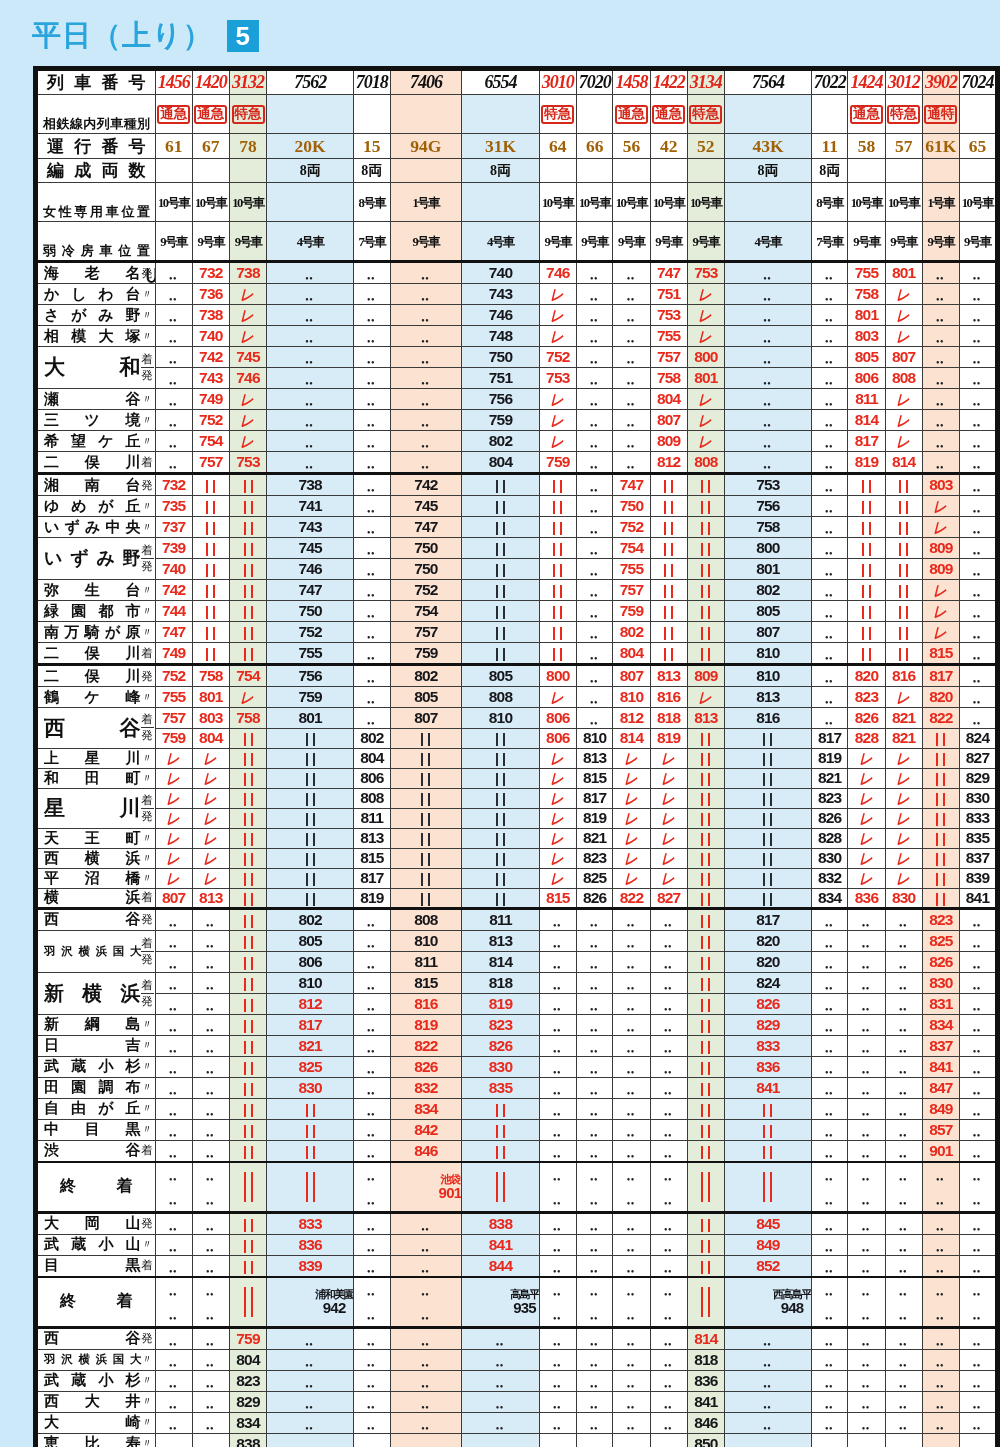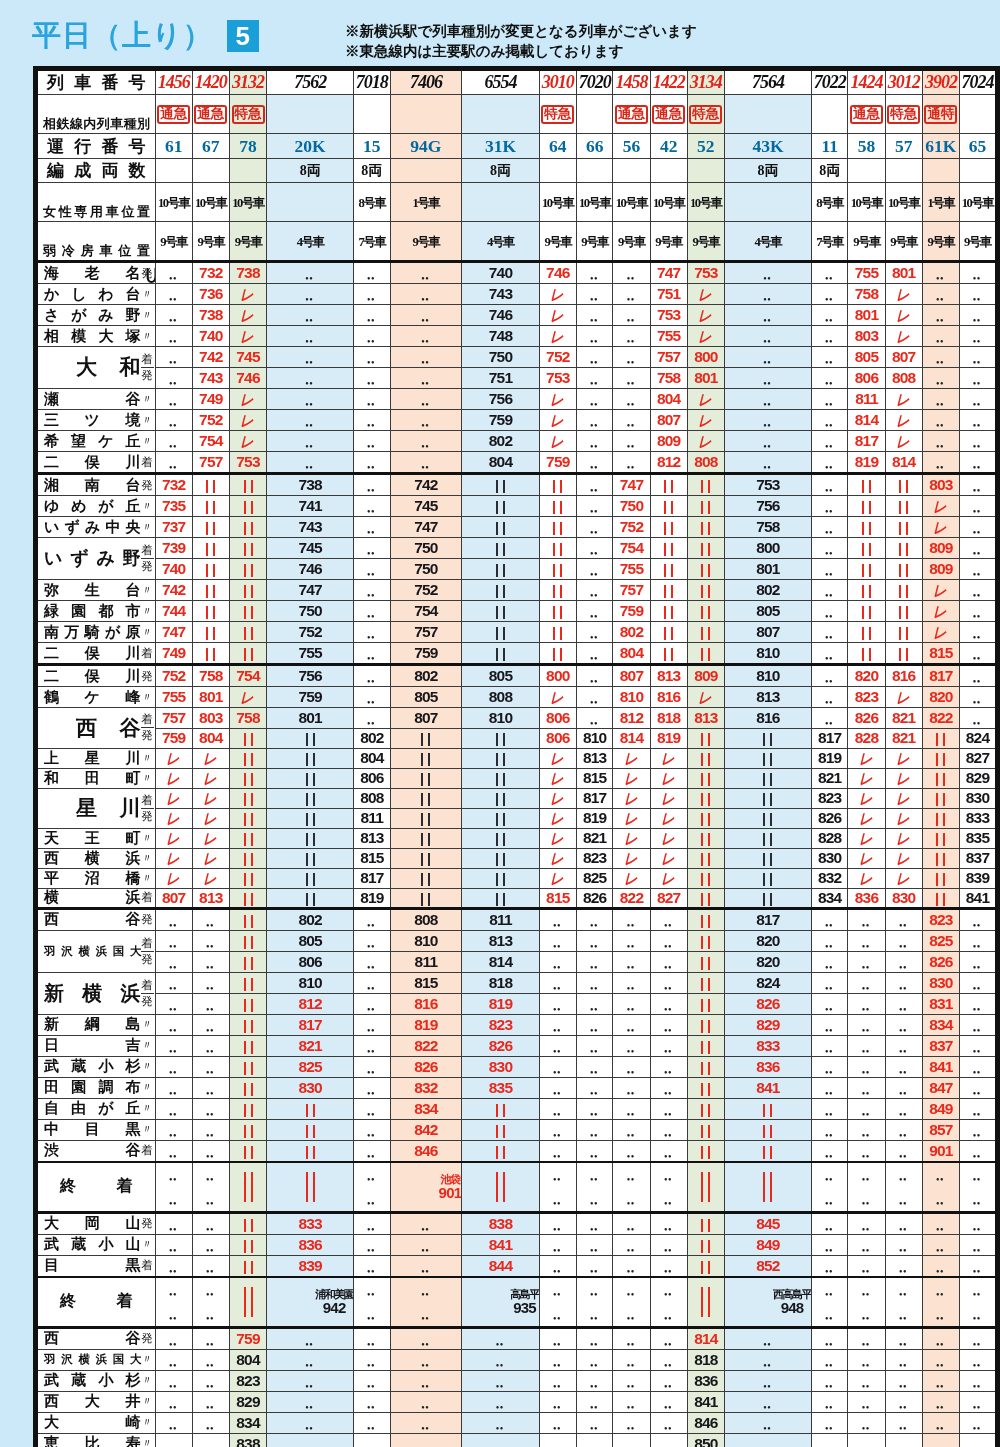--- a/index.html
+++ b/index.html
@@ -47,33 +47,33 @@
   
   .hlabel{font-size:17px;font-weight:600;color:#111;text-align:justify;text-align-last:justify;padding:0 9px;display:block;}
   .hlabel.sm{font-size:13px;padding:0 5px;letter-spacing:-0.5px;margin-top:20px;}
   .tno{font-style:italic;font-weight:bold;font-size:18px;letter-spacing:-1px;margin-top:24px;}
   .tno.red{color:#e02418;} .tno.blk{color:#111;}
   .badge{
     display:inline-block;border:2px solid #d5281b;border-radius:3px;
     color:#d5281b;font-weight:bold;font-size:13.5px;line-height:1.1;
     padding:0 1px;font-family:"Liberation Sans",sans-serif;letter-spacing:0;
   }
-  .run{font-size:17.5px;font-weight:600;color:#0369a1;}
+  .run{font-size:17.5px;font-weight:600;color:#a16207;}
   .cars{font-size:14px;font-weight:600;color:#111;}
   .pos{font-size:12.5px;font-weight:600;color:#111;letter-spacing:-1.5px;}
   
   .strow{display:flex;align-items:center;padding:0 1px 0 6px;position:relative;height:100%;}
   .sname{flex:1;text-align:justify;text-align-last:justify;font-weight:600;font-size:15px;line-height:1;color:#111;}
   .sname.small{font-size:11.5px;letter-spacing:-1px;}
   .sname.bold{font-weight:bold;font-size:16px;}
   .smark{width:13px;font-size:11.5px;color:#111;text-align:center;flex:none;}
   .pairwrap{display:flex;height:100%;padding:0 1px 0 6px;}
   .pairname{flex:1;display:flex;align-items:center;}
   .pairname .sname{line-height:1.05;}
-  .sname.big{font-size:21px;font-weight:bold;margin-left:32px;}
+  .sname.big{font-size:21px;font-weight:bold;}
   .sname.big4{font-size:18px;font-weight:bold;font-family:Liberation Serif, serif;}
   .sname.med{font-size:20px;font-weight:bold;}
   .pairmarks{width:13px;display:flex;flex-direction:column;flex:none;}
   .pairmarks span{flex:1;display:flex;align-items:center;justify-content:center;font-size:11.5px;color:#111;}
   .pairmarks span:first-child{border-bottom:1.5px solid #333;}
   .termlabel{font-size:16px;font-weight:600;text-align:justify;text-align-last:justify;padding:0 22px;display:block;color:#111;}
   
   .time{font-family:"Liberation Sans",sans-serif;font-weight:bold;font-size:15.5px;letter-spacing:-0.8px;}
   .red{color:#e8291c;} .blk{color:#17171b;}
   .dots{color:#222;font-weight:bold;font-size:15px;letter-spacing:2px;font-family:"Liberation Sans",sans-serif;}
@@ -86,24 +86,20 @@
   .term .ttime{font-family:"Liberation Sans",sans-serif;font-weight:bold;font-size:15px;letter-spacing:-0.8px;}
   .tdots{line-height:1.5;}
   .arrow-svg{position:absolute;right:-3px;top:1px;z-index:4;}
   .tri-svg{position:absolute;right:-2px;bottom:-4px;z-index:4;}
 </style>
 </head>
 <body>
 
 <div class="titlebar">
   <span class="page-title">平日（上り）</span><span class="page-badge">5</span>
-  <div class="notes">
-    <div>※新横浜駅で列車種別が変更となる列車がございます</div>
-    <div>※東急線内は主要駅のみ掲載しております</div>
-  </div>
 </div>
 
 <table class="tt" id="tt">
     <colgroup>
       <col style="width:136px">
       <col style="width:45.2px">
       <col style="width:45.2px">
       <col style="width:45.2px">
       <col style="width:45.2px">
       <col style="width:45.2px">

